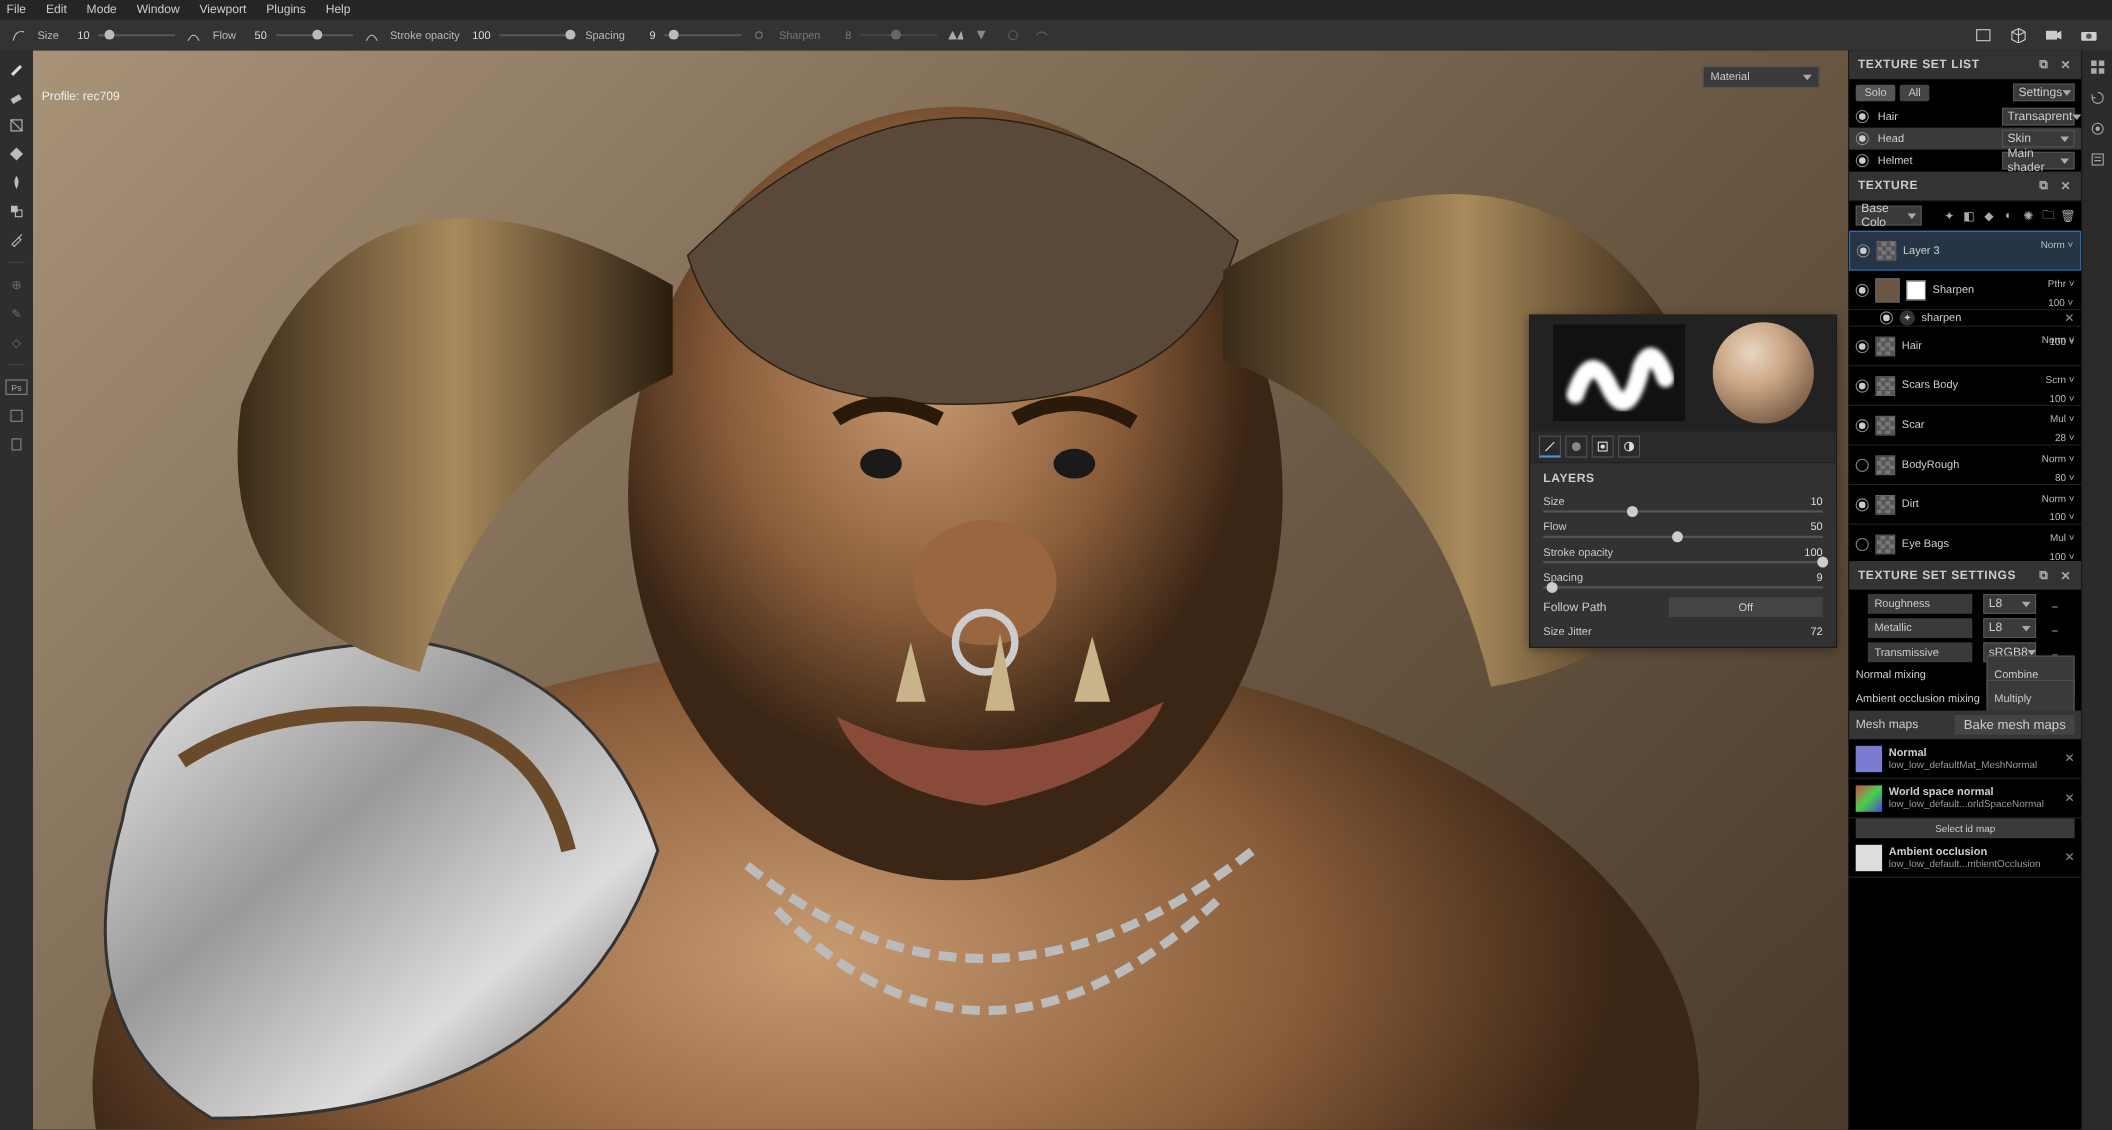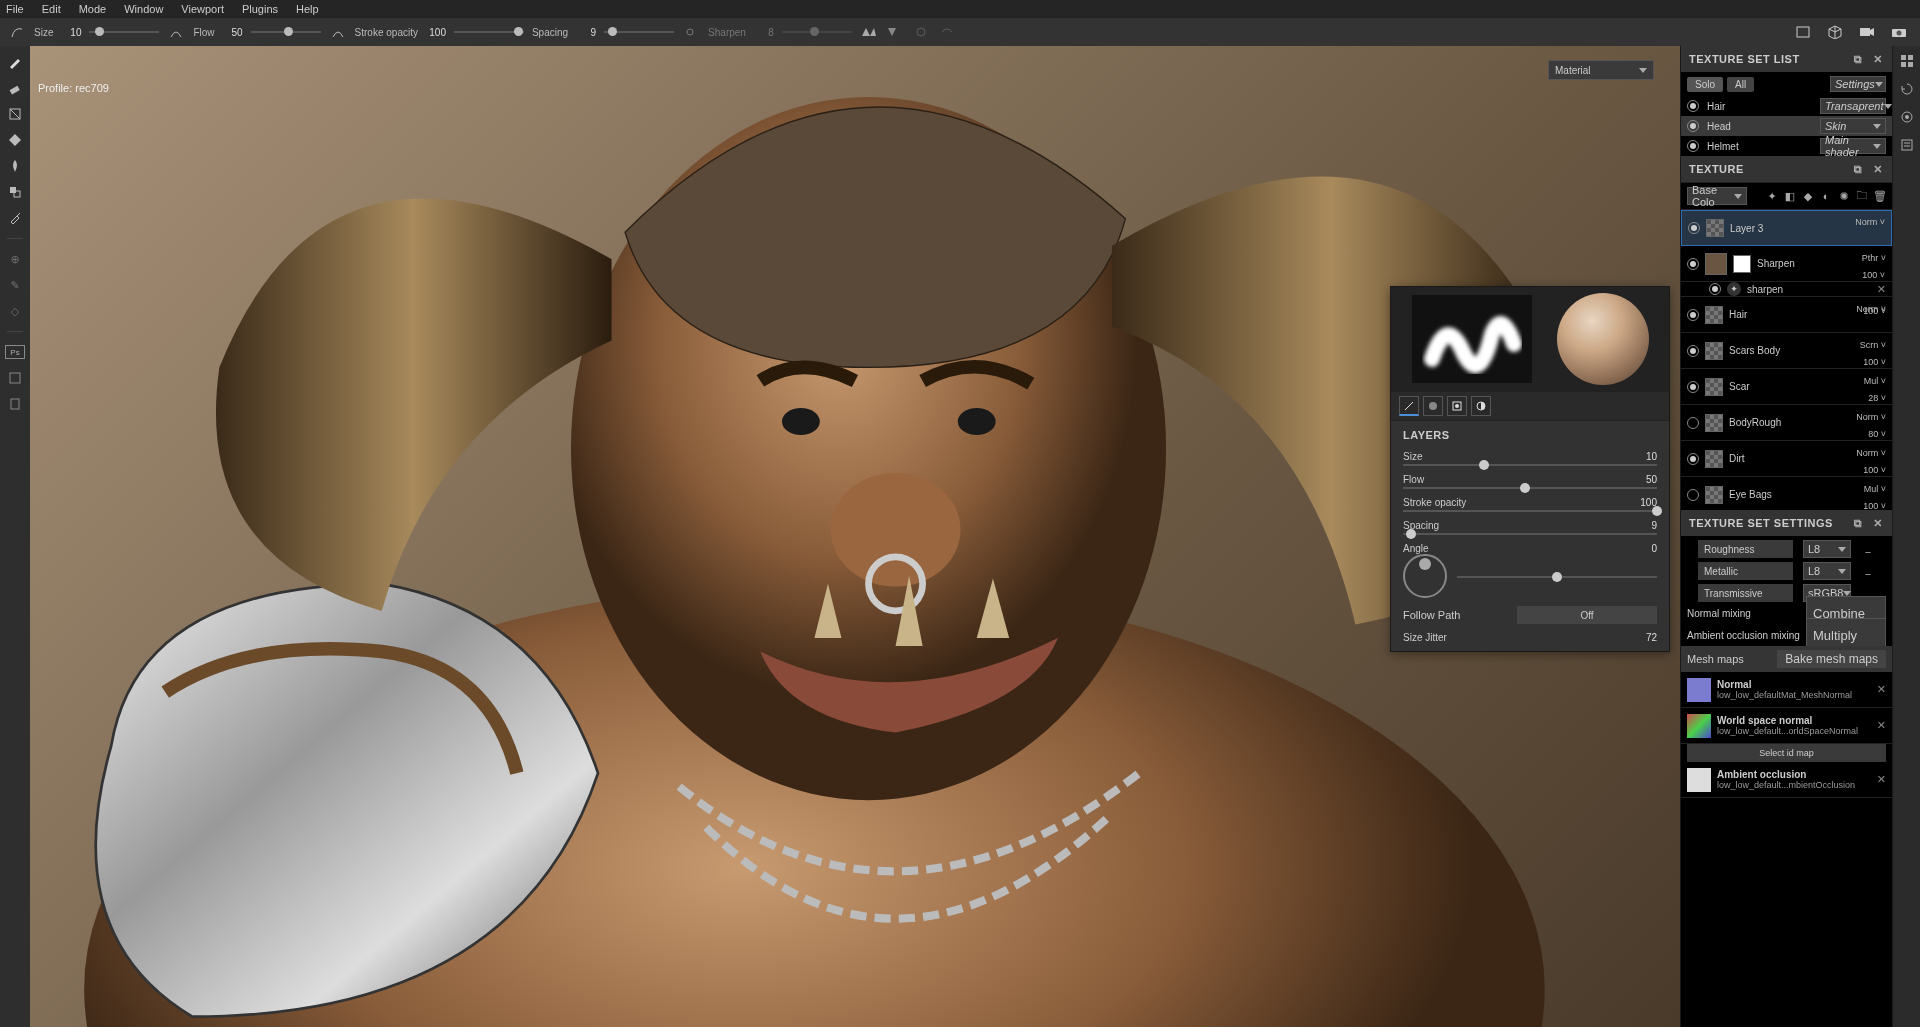--- a/index.html
+++ b/index.html
@@ -60,21 +60,21 @@
 
 .tsl-bar { display:flex; align-items:center; padding:4px 6px; gap:6px; justify-content:space-between; }
 .pill { background:#555; padding:2px 8px; border-radius:2px; font-size:10px; }
 .pill.off { background:#444; }
 .tsl-rows { display:flex; flex-direction:column; }
 .tsl-row { display:flex; align-items:center; height:20px; padding:0 6px; gap:8px; }
 .tsl-row.sel { background:#3a3a3a; }
 .vis { width:12px; height:12px; border:1px solid #888; border-radius:50%; display:inline-block; position:relative; }
 .vis.on::after { content:""; position:absolute; inset:2px; background:#ccc; border-radius:50%; }
 .tsl-row .nm { flex:1; font-size:10px; }
-.dd { width:66px; height:16px; background:#3a3a3a; border:1px solid #555; display:flex; align-items:center; padding:0 4px; justify-content:space-between; font-size:9px;font-style:italic; }
+.dd { width:66px; height:16px; background:#3a3a3a; border:1px solid #555; display:flex; align-items:center; padding:0 4px; justify-content:space-between; font-size:9px; }
 
 
 .layerbar { display:flex; align-items:center; gap:4px; padding:4px 6px; border-top:1px solid #222; border-bottom:1px solid #222; }
 .layerbar .chdd { width:60px; height:18px; background:#3a3a3a; border:1px solid #555; display:flex; align-items:center; justify-content:space-between; padding:0 4px; font-size:9px; }
 .iconstrip { display:flex; gap:6px; margin-left:auto; }
 .layers { display:flex; flex-direction:column; overflow-y:auto; }
 .layer { display:flex; align-items:center; height:36px; padding:0 6px; gap:6px; border-bottom:1px solid #222; position:relative; }
 .layer.sel { border:1px solid #2d6db5; background:#253545; }
 .thumb { width:18px; height:18px; border:1px solid #666; background:repeating-conic-gradient(#777 0 25%, #555 0 50%) 0 0/8px 8px; }
 .thumbbig { width:22px; height:22px; border:1px solid #666; background:#6a5543; }
@@ -84,21 +84,21 @@
 .sublayer { padding-left:28px; height:22px; }
 .sublayer .nm { font-size:10px; }
 
 
 .tssrow { display:flex; align-items:flex-end; height:22px; padding:0 17px; gap:10px; }
 .tssrow .nm { flex:1; font-size:10px; background:#3a3a3a; height:18px; display:flex; align-items:center; padding:0 6px; }
 .tssrow .dd2 { width:48px; height:18px; background:#3a3a3a; border:1px solid #555; display:flex; align-items:center; justify-content:space-between; padding:0 4px; font-size:9px; }
 .tssrow .minus { width:14px; text-align:center; color:#aaa; }
 .lblrow { display:flex; align-items:center; height:22px; padding:0 6px; gap:6px; }
 .lblrow .nm { flex:1; font-size:10px; }
-.lblrow .fld { width:80px; height:35px; background:#3a3a3a; border:1px solid #555; font-size:13px; padding:0 6px; display:flex; align-items:center; }
+.lblrow .fld { width:80px; height:35px; background:#3a3a3a; border:1px solid #555; font-size:10px; padding:0 6px; display:flex; align-items:center; }
 .mmhead { display:flex; align-items:center; justify-content:space-between; padding:4px 6px; background:#353535; }
 .mmhead .btn { background:#444; padding:2px 8px; font-size:12px; }
 .mmrow { display:flex; align-items:center; height:36px; padding:0 6px; gap:6px; border-bottom:1px solid #222; }
 .mmthumb { width:24px; height:24px; background:#7b7bd0; }
 .mmthumb.ws { background:linear-gradient(135deg,#d04a4a,#4ad04a,#4a4ad0); }
 .mmthumb.ao { background:#ddd; }
 .mmrow .txt { flex:1; display:flex; flex-direction:column; }
 .mmrow .txt .t1 { font-size:10px; font-weight:600; }
 .mmrow .txt .t2 { font-size:9px; color:#999; }
 .mmrow .x { color:#888; }
@@ -408,32 +408,20 @@
         </div>
         <div>
           <div class="prop">
               <span class="lbl">Spacing</span>
               <span class="val">9</span>
             </div>
           <div class="slider">
               <div class="h" style="left:3%"></div>
             </div>
         </div>
-        <div>
-          <div class="prop">
-              <span class="lbl">Angle</span>
-              <span class="val">0</span>
-            </div>
-          <div class="anglewrap">
-            <div class="anglering"></div>
-            <div class="slider" style="flex:1">
-                <div class="h" style="left:50%"></div>
-              </div>
-          </div>
-        </div>
         <div class="fp">
           <span class="lbl">Follow Path</span>
           <div class="fpbox">Off</div>
         </div>
         <div class="prop">
           <span class="lbl">Size Jitter</span>
           <span class="val">72</span>
         </div>
       </div>
     </div>

